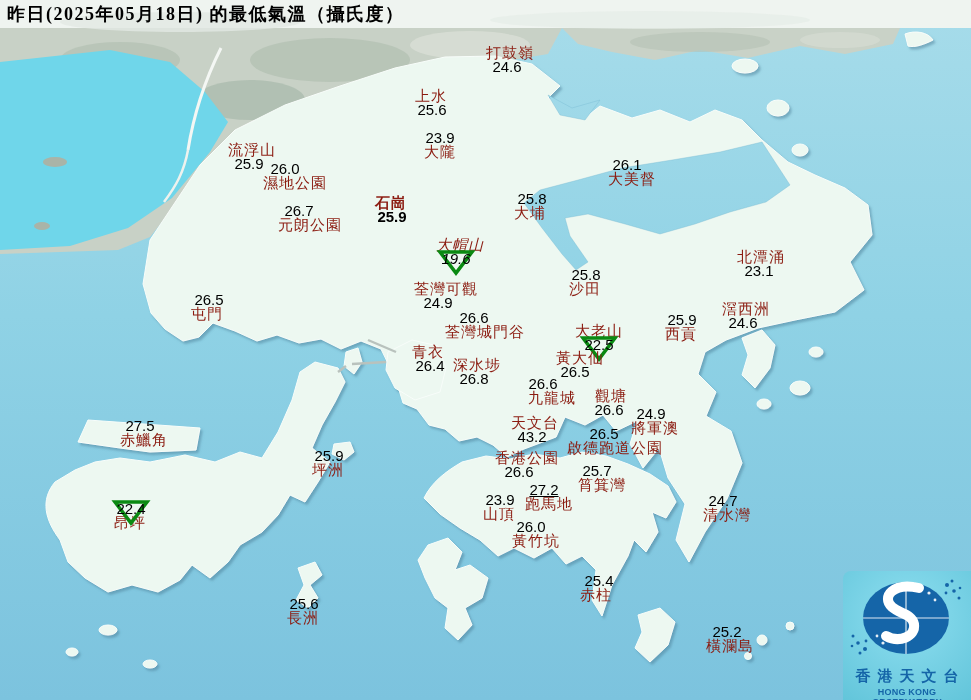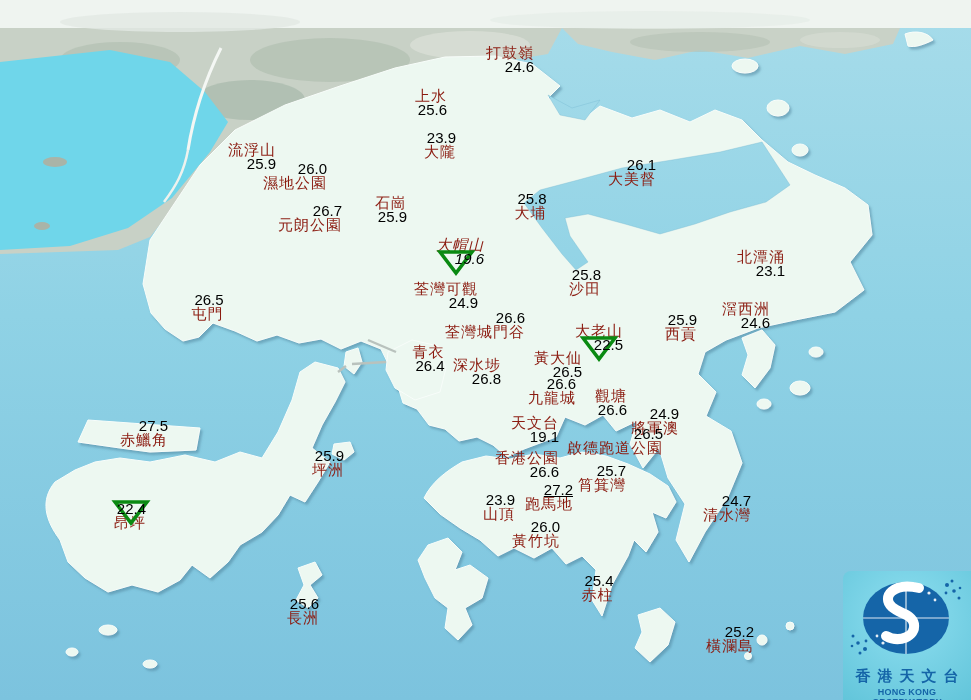--- a/index.html
+++ b/index.html
@@ -3,21 +3,21 @@
 <meta charset="utf-8">
 <style>
   html,body{margin:0;padding:0;background:#e8eef0;}
   .stage{position:relative;width:971px;height:700px;overflow:hidden;
          font-family:"Liberation Sans","DejaVu Sans",sans-serif;background:#9ed8e8;}
   svg.map{position:absolute;left:0;top:0;}
   .title{position:absolute;left:7px;top:2px;z-index:30;
          font-family:"Liberation Serif","DejaVu Serif",serif;
          font-size:18px;font-weight:600;color:#000;letter-spacing:1.5px;white-space:nowrap;}
   .stations{position:absolute;inset:0;z-index:20;}
-  .station{position:absolute;transform:translateX(-50%);text-align:right;
+  .station{position:absolute;transform:translateX(-50%);text-align:center;
            line-height:14px;white-space:nowrap;}
   .sname{display:block;font-family:"Liberation Serif","DejaVu Serif",serif;
          font-size:15px;color:#8b1b10;letter-spacing:1px;}
   .sval{display:block;position:relative;font-size:15px;color:#000;}
   .sval .vt{position:relative;z-index:2;}
   .sval svg.tri{position:absolute;left:50%;top:-5px;transform:translateX(-50%);z-index:1;}
   .logo{position:absolute;right:0;bottom:0;width:128px;height:129px;z-index:25;
         background:radial-gradient(circle at 50% 35%,#8edff0 0%,#74cfe3 60%,#62c5da 100%);
         border-radius:8px 0 0 0;text-align:center;}
   .logo-cjk{display:block;margin-top:-2px;font-family:"Liberation Serif","DejaVu Serif",serif;
@@ -126,20 +126,21 @@
       <path d="M548,95 L572,108 L600,100 L585,120 L560,115 Z"></path>
     </g>
 
     <g stroke="#b9c2bd" stroke-width="2.4" fill="none">
       <path d="M368,340 L396,352"></path>
       <path d="M386,362 L352,364"></path>
       <path d="M346,366 L338,372"></path>
     </g>
   </svg>
 
+  <div class="title">昨日(2025年05月18日) 的最低氣溫（攝氏度）</div>
 
   <div class="stations">
       <div class="station" style="left: 510px; top: 46px;">
         <span class="sname">打鼓嶺</span>
         <span class="sval" style="margin-left: -6px;"><span class="vt">24.6</span></span>
       </div>
       <div class="station" style="left: 431px; top: 89px;">
         <span class="sname">上水</span>
         <span class="sval" style="margin-left: 2px;"><span class="vt">25.6</span></span>
       </div>
@@ -152,21 +153,21 @@
         <span class="sval" style="margin-left: -6px;"><span class="vt">25.9</span></span>
       </div>
       <div class="station" style="left: 295px; top: 162px;">
         <span class="sval" style="margin-left: -20px;"><span class="vt">26.0</span></span>
         <span class="sname">濕地公園</span>
       </div>
       <div class="station" style="left: 310px; top: 204px;">
         <span class="sval" style="margin-left: -22px;"><span class="vt">26.7</span></span>
         <span class="sname">元朗公園</span>
       </div>
-      <div class="station" style="left: 391px; top: 196px;">
+      <div class="station" style="left: 391px; top: 196px; font-weight: bold;">
         <span class="sname">石崗</span>
         <span class="sval" style="margin-left: 2px;"><span class="vt">25.9</span></span>
       </div>
       <div class="station" style="left: 632px; top: 147px;">
         <span class="sval" style="margin-left: -10px; margin-top: 11px;"><span class="vt">26.1</span></span>
         <span class="sname">大美督</span>
       </div>
       <div class="station" style="left: 530px; top: 192px;">
         <span class="sval" style="margin-left: 4px;"><span class="vt">25.8</span></span>
         <span class="sname">大埔</span>
@@ -212,39 +213,39 @@
         <span class="sname">屯門</span>
       </div>
       <div class="station" style="left: 428px; top: 345px;">
         <span class="sname">青衣</span>
         <span class="sval" style="margin-left: 4px;"><span class="vt">26.4</span></span>
       </div>
       <div class="station" style="left: 477px; top: 358px;">
         <span class="sname">深水埗</span>
         <span class="sval" style="margin-left: -6px;"><span class="vt">26.8</span></span>
       </div>
-      <div class="station" style="left: 558px; top: 351px;">
+      <div class="station" style="left: 580px; top: 351px;">
         <span class="sname">黃大仙</span>
         <span class="sval" style="margin-left: -10px;"><span class="vt">26.5</span></span>
       </div>
       <div class="station" style="left: 552px; top: 377px;">
         <span class="sval" style="margin-left: -18px;"><span class="vt">26.6</span></span>
         <span class="sname">九龍城</span>
       </div>
       <div class="station" style="left: 611px; top: 389px;">
         <span class="sname">觀塘</span>
         <span class="sval" style="margin-left: -4px;"><span class="vt">26.6</span></span>
       </div>
       <div class="station" style="left: 655px; top: 407px;">
         <span class="sval" style="margin-left: -8px;"><span class="vt">24.9</span></span>
         <span class="sname">將軍澳</span>
       </div>
       <div class="station" style="left: 535px; top: 416px;">
         <span class="sname">天文台</span>
-        <span class="sval" style="margin-left: -6px;"><span class="vt">19.1</span></span>
+        <span class="sval" style="margin-left: -6px;"><span class="vt">43.2</span></span>
       </div>
       <div class="station" style="left: 615px; top: 427px;">
         <span class="sval" style="margin-left: -22px;"><span class="vt">26.5</span></span>
         <span class="sname">啟德跑道公園</span>
       </div>
       <div class="station" style="left: 527px; top: 451px;">
         <span class="sname">香港公園</span>
         <span class="sval" style="margin-left: -16px;"><span class="vt">26.6</span></span>
       </div>
       <div class="station" style="left: 549px; top: 483px;">

